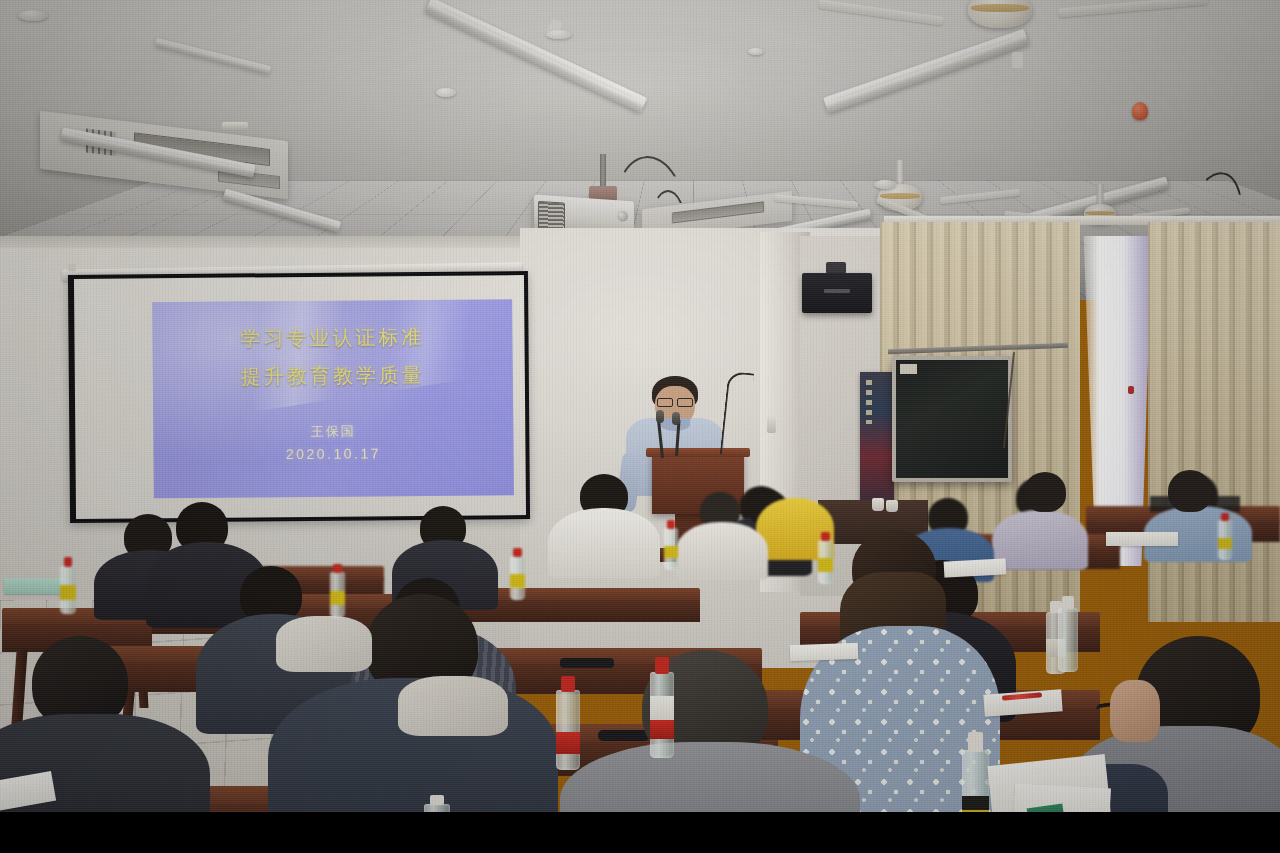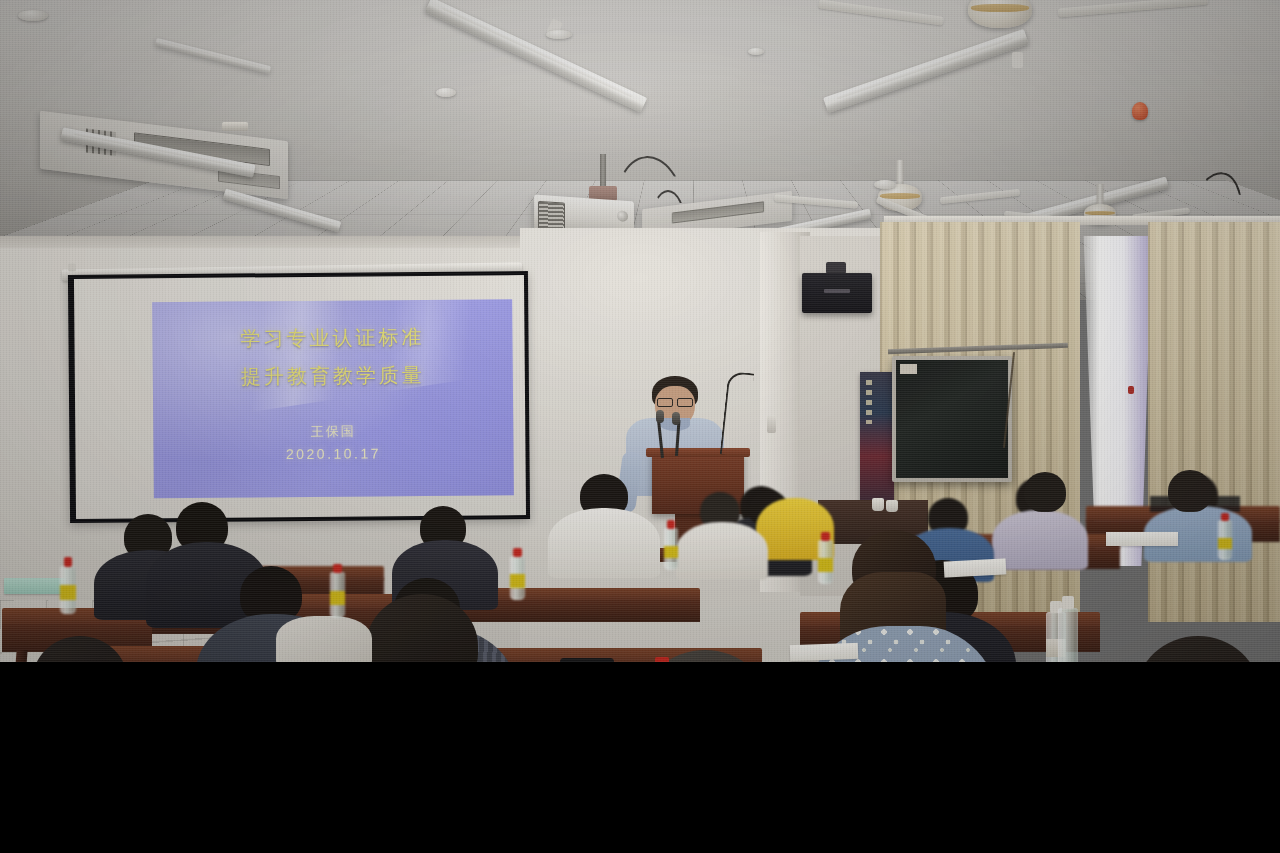--- a/index.html
+++ b/index.html
@@ -1,21 +1,21 @@
 <!DOCTYPE html>
 <html><head>
 <meta charset="utf-8">
 <style>
   * { margin:0; padding:0; box-sizing:border-box; }
   html,body { background:#000; }
   body { font-family:"Liberation Sans", sans-serif; }
 
   #scene {
-    position:relative; width:1280px; height:662px; overflow:hidden;
-    background:#737373;
+    position:relative; width:1280px; height:812px; overflow:hidden;
+    background:#a16207;
   }
 
   
   .ceiling {
     position:absolute; left:0; top:0; width:1280px; height:300px;
     background:linear-gradient(178deg,#dcd9d4 0%,#d2cfc9 40%,#c8c5bf 75%,#bfbcb6 100%);
     overflow:hidden;
   }
   .ceiling-tiles {
     position:absolute; left:-360px; top:-330px; width:2100px; height:700px;

